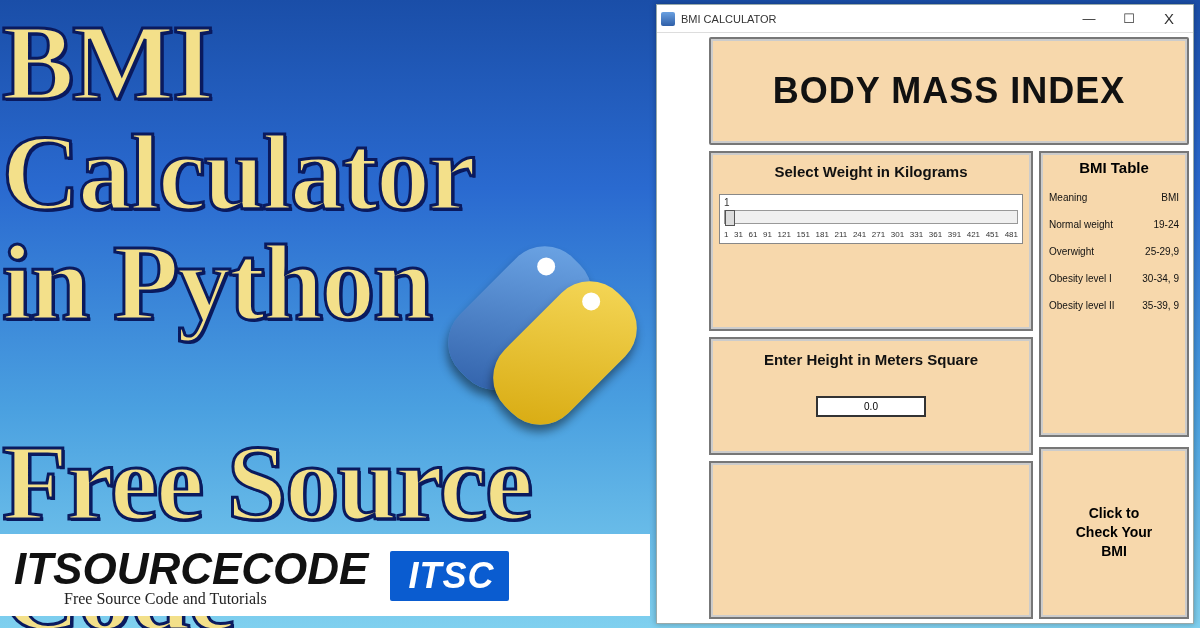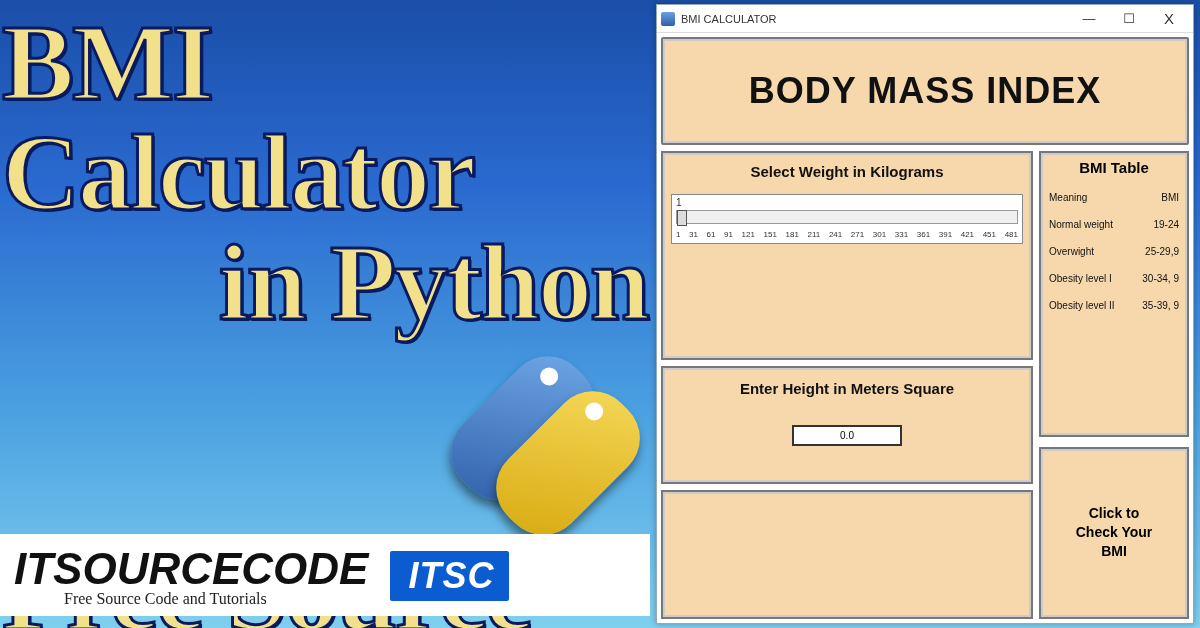--- a/index.html
+++ b/index.html
@@ -23,21 +23,21 @@
   .promo .big {
     font-family: "Times New Roman", Times, serif;
     font-weight: 900;
     font-size: 108px;
     line-height: 1.02;
     color: #f3e08a;
     -webkit-text-stroke: 3px #0a1a5e;
     text-shadow: 2px 2px 0 #0a1a5e;
     letter-spacing: -2px;
   }
-  .promo .row2 { display: flex; align-items: flex-end; flex-direction: column; }
+  .promo .row2 { display: flex; align-items: flex-start; }
   .promo .logo-wrap {
     width: 210px; height: 200px;
     position: relative;
     margin-left: 4px;
   }
   .py-back, .py-front {
     position: absolute;
     width: 90px; height: 160px;
     border-radius: 40px 40px 40px 40px;
   }
@@ -137,20 +137,21 @@
     font-size: 13px; color:#333;
     cursor: default;
   }
   .winbtn.close{ font-size:15px;}
   .appbody {
     flex:1;
     background:#ffffff;
     padding: 4px;
     display:flex; flex-direction:column;
     gap:6px;
+    margin-left:48px;
   }
   .panel {
     background:#f7d8ac;
     border: 2px solid #777;
     border-radius:2px;
     box-shadow: inset 0 0 0 2px #ccc, 0 1px 0 #fff;
   }
   .headerpanel{
     height:108px;
     display:flex;align-items:center;justify-content:center;
@@ -172,21 +173,21 @@
     display:flex;flex-direction:column;gap:6px;
   }
   .weightpanel, .heightpanel, .resultpanel {
     background:#f7d8ac;
     border:2px solid #777;
     box-shadow: inset 0 0 0 2px #ccc;
   }
   .weightpanel{
     padding:10px 8px 4px;
     display:flex;flex-direction:column;align-items:center;
-    height:209px;
+    height:180px;
   }
   .plabel{
     font-weight:700;
     font-size:15px;
     color:#111;
     margin-bottom:14px;
   }
   .scalewrap{
     width:100%;
     background:#ffffff;

